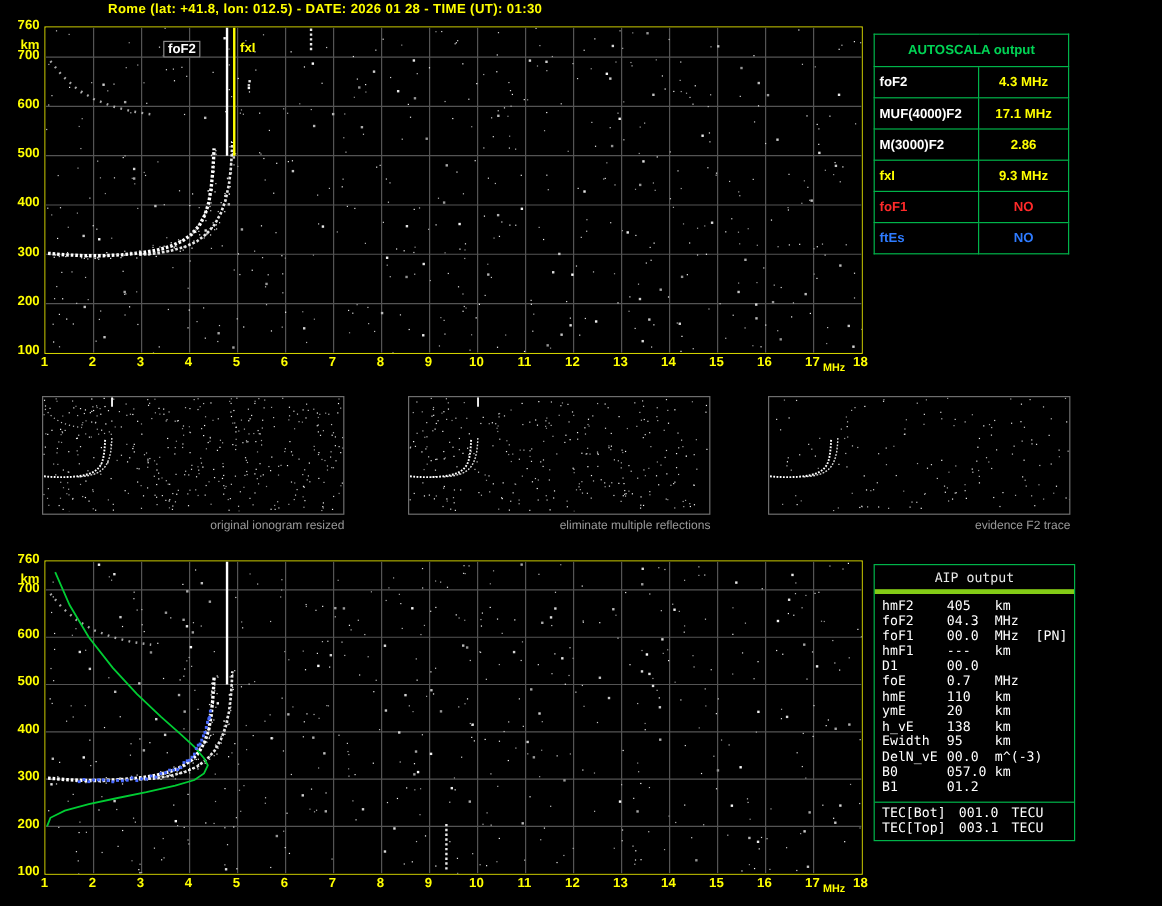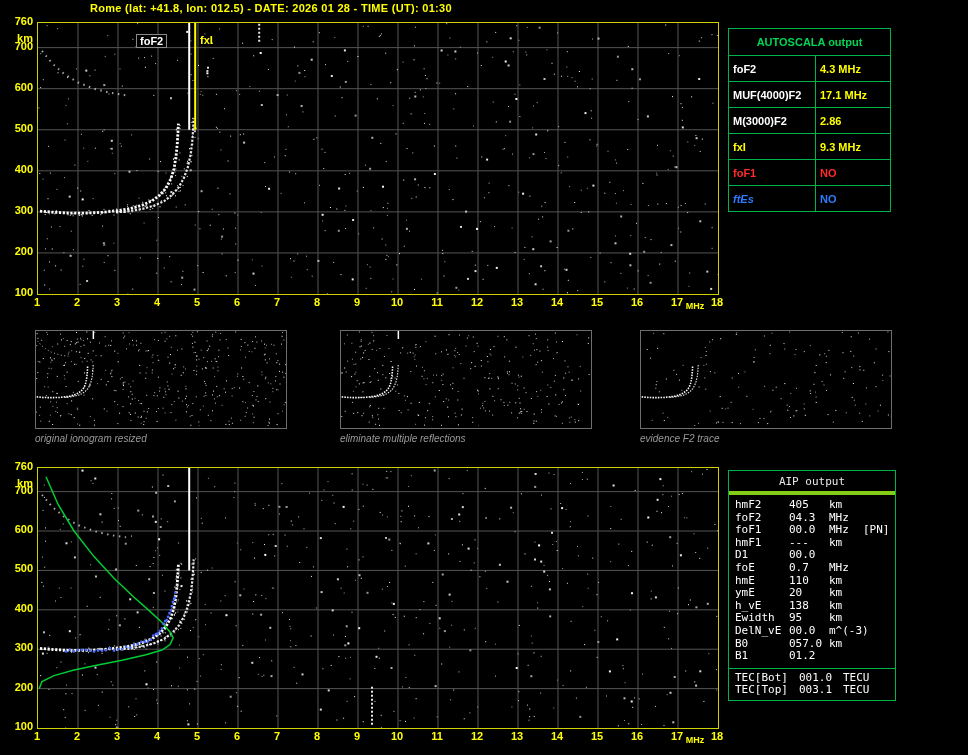--- a/index.html
+++ b/index.html
@@ -12,24 +12,24 @@
   .ylab{text-align:right;}
   .xlab{text-align:center;}
   .unitlab{font-size:9px;}
   .plotlab{position:absolute;font-size:11px;font-weight:bold;z-index:3;}
   .lab-white{color:#ffffff;border:1px solid #8a8a8a;padding:0 3px;background:#000;}
   .lab-yellow{color:#ffff00;}
   #autoscalaTable{position:absolute;left:728px;top:28px;width:163px;border-collapse:collapse;
                   font-size:11px;font-weight:bold;background:#000;}
   #autoscalaTable th{border:1px solid #00b44a;height:24px;color:#00d455;text-align:center;font-size:11px;}
   #autoscalaTable td{border:1px solid #00b44a;height:25px;padding:0 4px;}
-  #autoscalaTable td.val{text-align:left;width:66px;}
+  #autoscalaTable td.val{text-align:center;width:66px;}
   .thumb{position:absolute;width:250px;height:97px;border:1px solid #6e6e6e;background:#000;}
   .thumb svg{display:block;}
-  .thumb-caption{position:absolute;width:252px;text-align:left;color:#9a9a9a;font-size:10px;font-style:italic;}
+  .thumb-caption{position:absolute;width:252px;text-align:right;color:#9a9a9a;font-size:10px;}
   #aipBox{position:absolute;left:728px;top:470px;width:166px;border:1px solid #00b44a;background:#000;color:#fff;}
   .aip-title{text-align:center;font-size:11px;padding:4px 0 3px;border-bottom:4px solid #84cc16;
              color:#e8e8e8;font-family:"DejaVu Sans Mono",monospace;}
   .aip-rows{padding:4px 0 2px 6px;font-family:"DejaVu Sans Mono",monospace;font-size:11px;line-height:12.6px;}
   .aip-row{display:grid;grid-template-columns:54px 40px 34px auto;white-space:nowrap;}
   #tecRows{border-top:1px solid #00b44a;margin-top:3px;padding:3px 0 3px 6px;
            font-family:"DejaVu Sans Mono",monospace;font-size:11px;line-height:12.6px;}
   #tecRows .aip-row{grid-template-columns:64px 44px auto;}
 </style>
 </head>
@@ -775,21 +775,21 @@
         </tr>
         <tr>
           <td style="color: rgb(255, 255, 0);">fxI</td>
           <td class="val" style="color: rgb(255, 255, 0);">9.3 MHz</td>
         </tr>
         <tr>
           <td style="color: rgb(255, 42, 42);">foF1</td>
           <td class="val" style="color: rgb(255, 42, 42);">NO</td>
         </tr>
         <tr>
-          <td style="color: rgb(46, 123, 255); font-style: italic;">ftEs</td>
+          <td style="color: rgb(46, 123, 255);">ftEs</td>
           <td class="val" style="color: rgb(46, 123, 255);">NO</td>
         </tr>
       </tbody>
   </table>
 
   <div class="thumb" style="left:35px;top:330px;">
     <svg id="thumbSvg0" width="250" height="95">
         <rect x="132.5" y="57.8" width="1" height="1" fill="rgb(198,198,198)"></rect>
         <rect x="212.7" y="51.1" width="1" height="1" fill="rgb(207,207,207)"></rect>
         <rect x="132.6" y="57.7" width="1" height="1" fill="rgb(149,149,149)"></rect>

